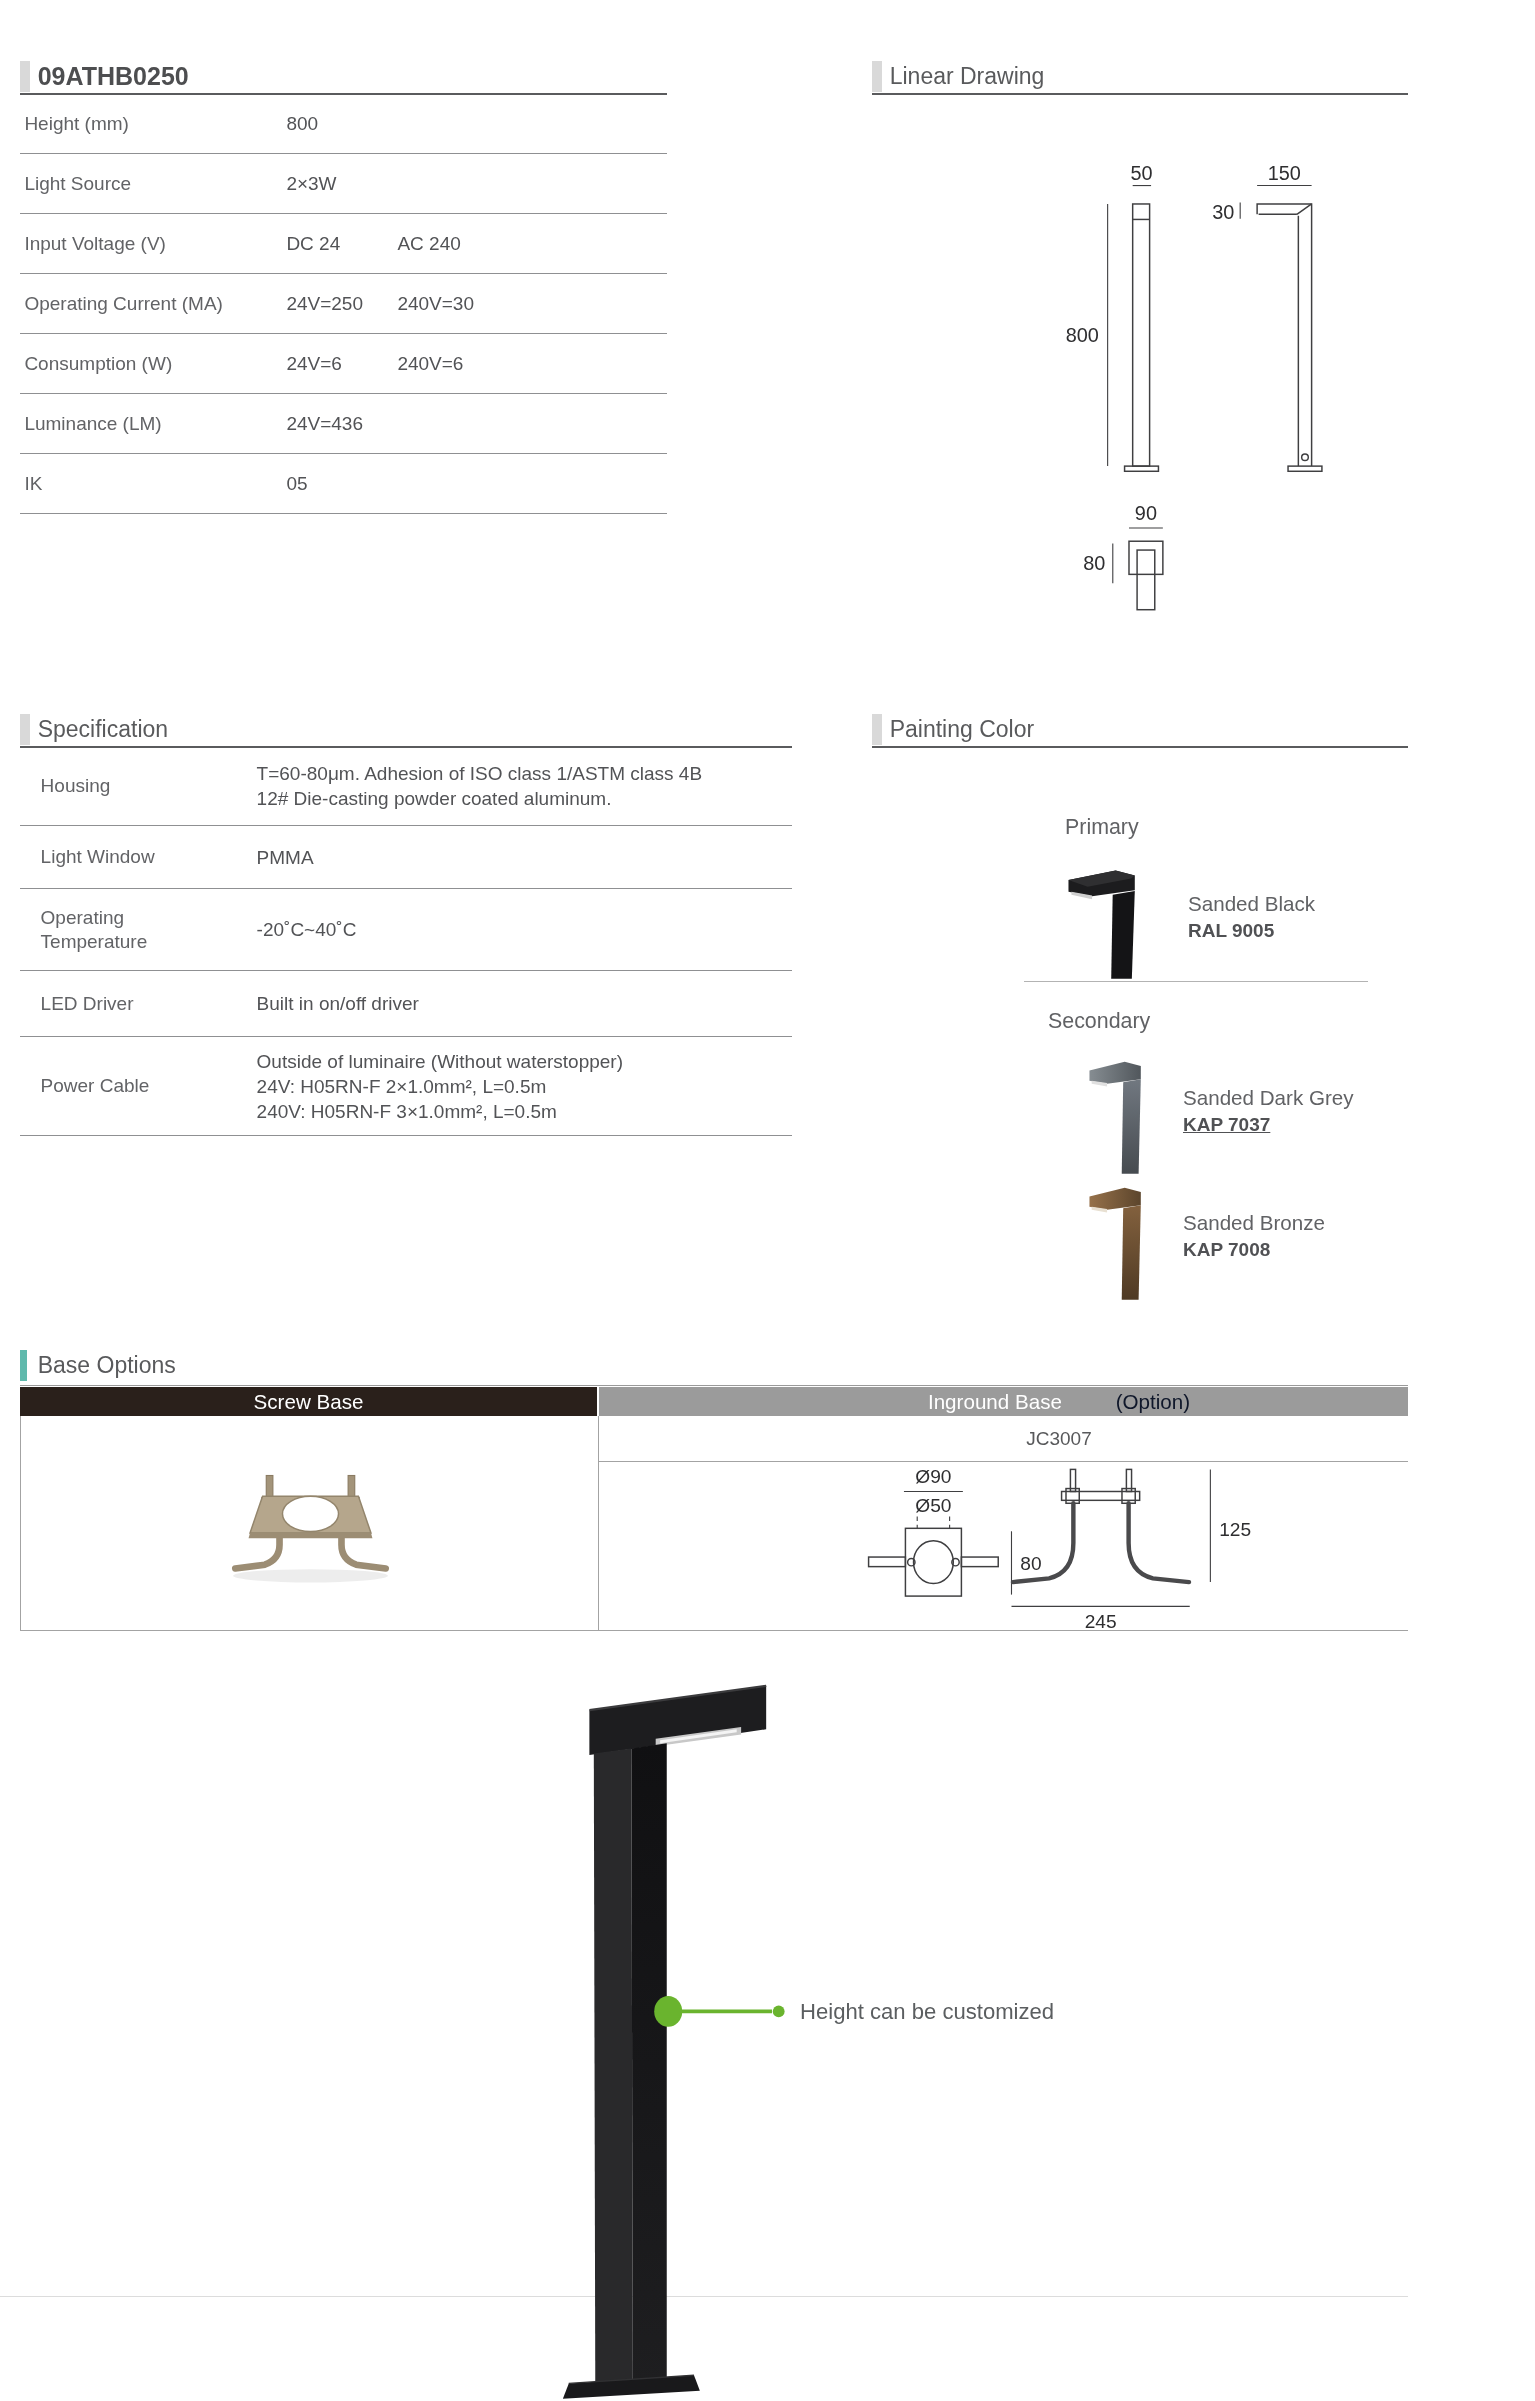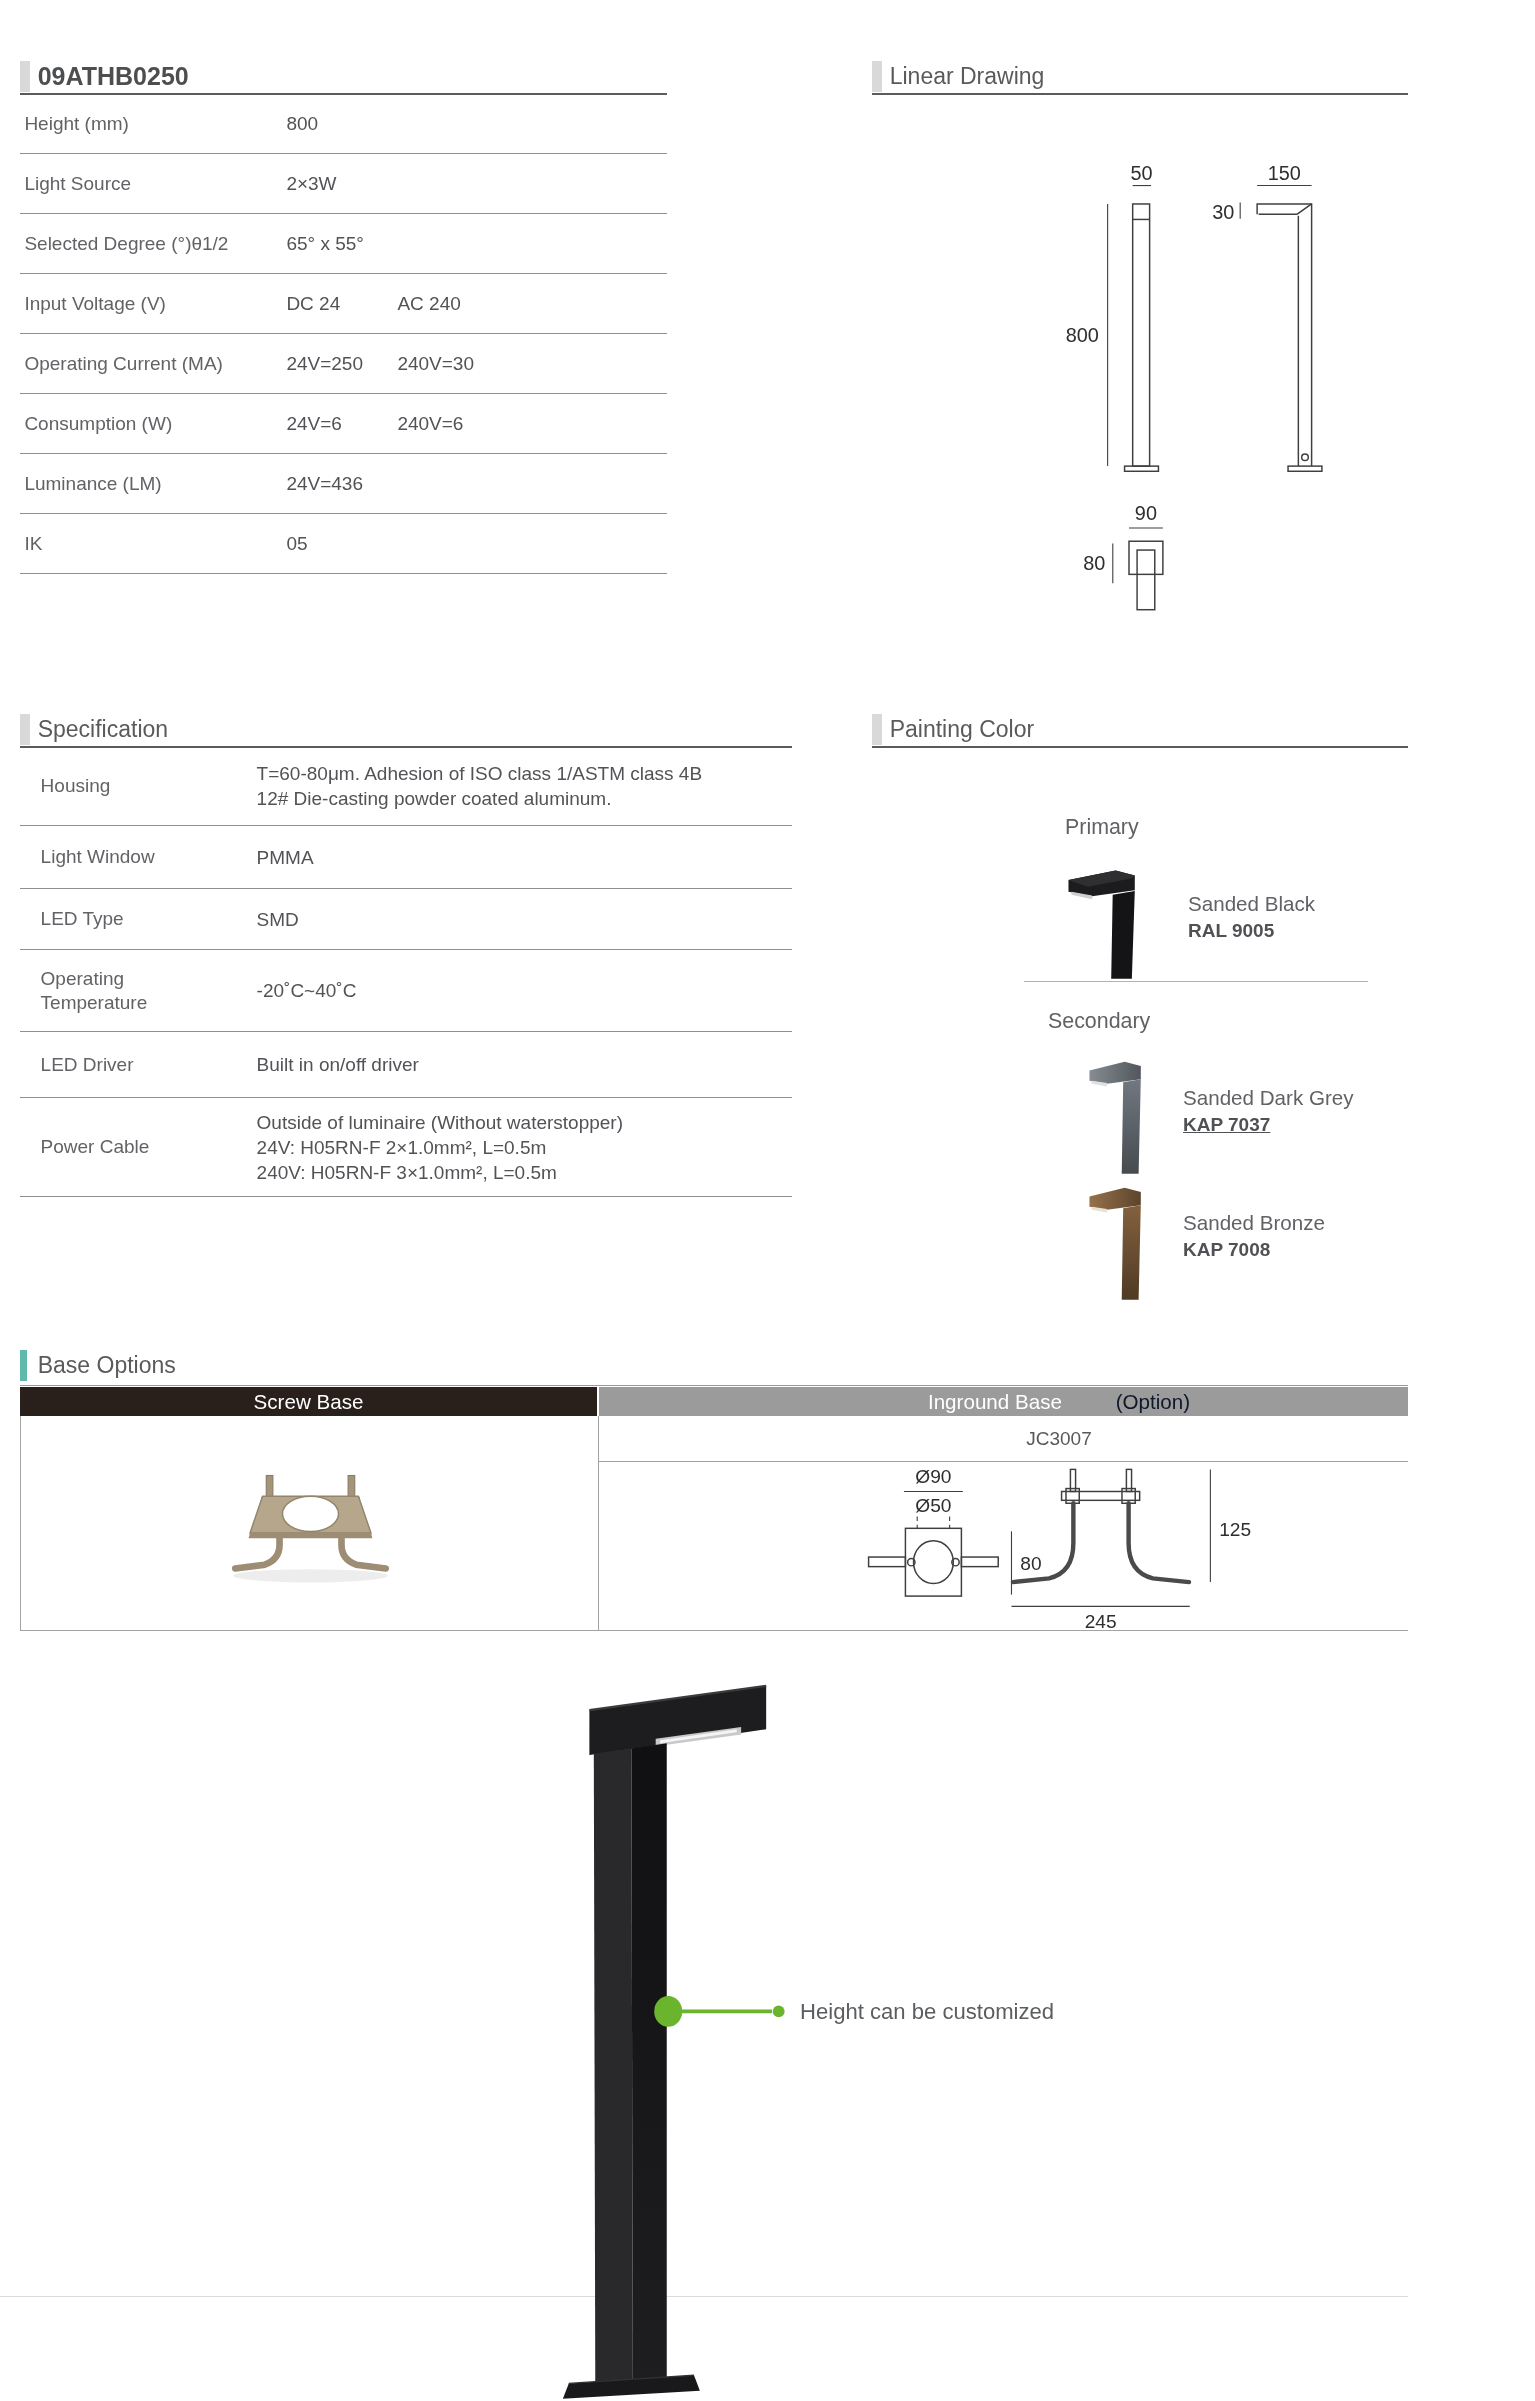--- a/index.html
+++ b/index.html
@@ -61,25 +61,20 @@
         <div class="t1-label">Height (mm)</div>
         <div class="t1-v1">800</div>
         <div class="t1-v2"></div>
       </div>
     <div class="t1-row">
         <div class="t1-label">Light Source</div>
         <div class="t1-v1">2×3W</div>
         <div class="t1-v2"></div>
       </div>
     <div class="t1-row">
-        <div class="t1-label">Selected Degree (°)θ1/2</div>
-        <div class="t1-v1">65° x 55°</div>
-        <div class="t1-v2"></div>
-      </div>
-    <div class="t1-row">
         <div class="t1-label">Input Voltage (V)</div>
         <div class="t1-v1">DC 24</div>
         <div class="t1-v2">AC 240</div>
       </div>
     <div class="t1-row">
         <div class="t1-label">Operating Current (MA)</div>
         <div class="t1-v1">24V=250</div>
         <div class="t1-v2">240V=30</div>
       </div>
     <div class="t1-row">
@@ -158,24 +153,20 @@
       <div class="t2-label">Housing</div>
       <div class="t2-value">
         <div>T=60-80μm. Adhesion of ISO class 1/ASTM class 4B</div>
         <div>12# Die-casting powder coated aluminum.</div>
       </div>
     </div>
     <div class="t2-row" style="height:62px">
       <div class="t2-label">Light Window</div>
       <div class="t2-value">PMMA</div>
     </div>
-    <div class="t2-row" style="height:60px">
-      <div class="t2-label">LED Type</div>
-      <div class="t2-value">SMD</div>
-    </div>
     <div class="t2-row" style="height:81px">
       <div class="t2-label">
         <div>Operating</div>
         <div>Temperature</div>
       </div>
       <div class="t2-value">-20˚C~40˚C</div>
     </div>
     <div class="t2-row" style="height:65px">
       <div class="t2-label">LED Driver</div>
       <div class="t2-value">Built in on/off driver</div>

